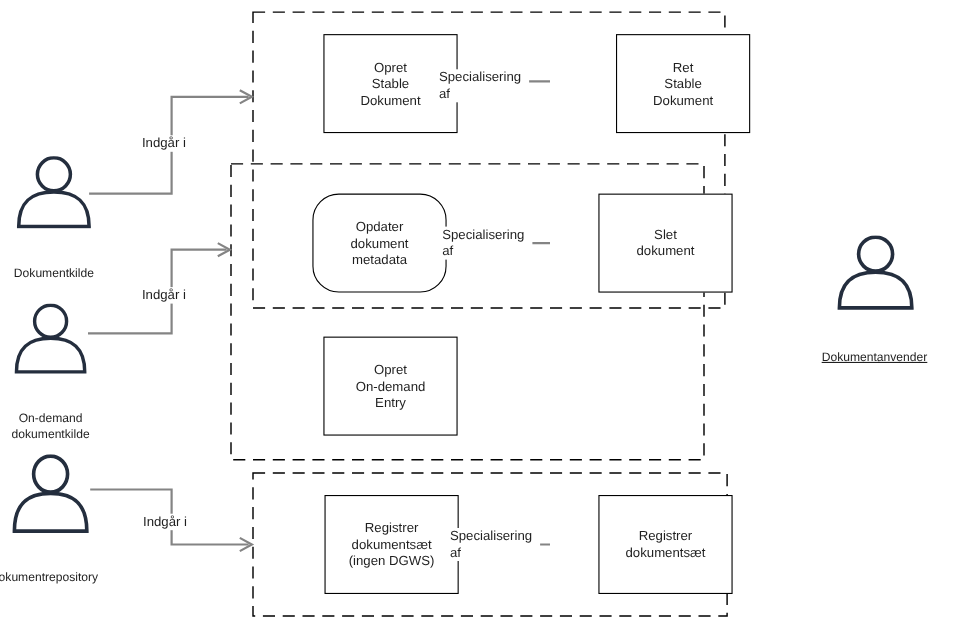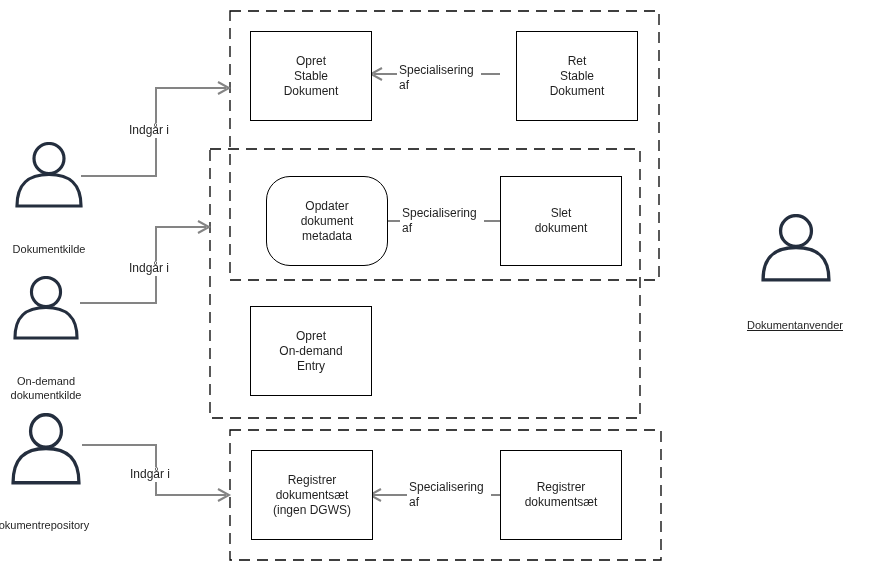--- a/index.html
+++ b/index.html
@@ -29,20 +29,21 @@
     position:absolute;
     width:122px;height:90px;
     background:var(--shape_fill);
     border:1px solid var(--shape_border);
     display:flex;align-items:center;justify-content:center;
     text-align:center;
     font-size:12px;line-height:15px;
     color:var(--text);
     white-space:pre-line;
     box-sizing:border-box;
+    margin-left:44px;
   }
   .edge-label{
     position:absolute;
     background:var(--canvas_bg);
     text-align:left;
     font-size:12px;line-height:15px;
     color:var(--text);
     white-space:pre-line;
     padding:0 2px;
   }
@@ -87,21 +88,21 @@
     <line class="connector" x1="500" y1="495" x2="373" y2="495"></line>
     <path class="chevron" d="M381,489 L370,495 L381,501"></path>
   </svg>
 
   <div class="usecase" style="left:250px;top:31px;">Opret
 Stable
 Dokument</div>
   <div class="usecase" style="left:516px;top:31px;">Ret
 Stable
 Dokument</div>
-  <div class="usecase" style="left:266px;top:176px;border-radius:24px;">Opdater
+  <div class="usecase" style="left:240px;top:176px;border-radius:24px;">Opdater
 dokument
 metadata</div>
   <div class="usecase" style="left:500px;top:176px;">Slet
 dokument</div>
   <div class="usecase" style="left:250px;top:306px;">Opret
 On-demand
 Entry</div>
   <div class="usecase" style="left:251px;top:450px;">Registrer
 dokumentsæt
 (ingen DGWS)</div>

